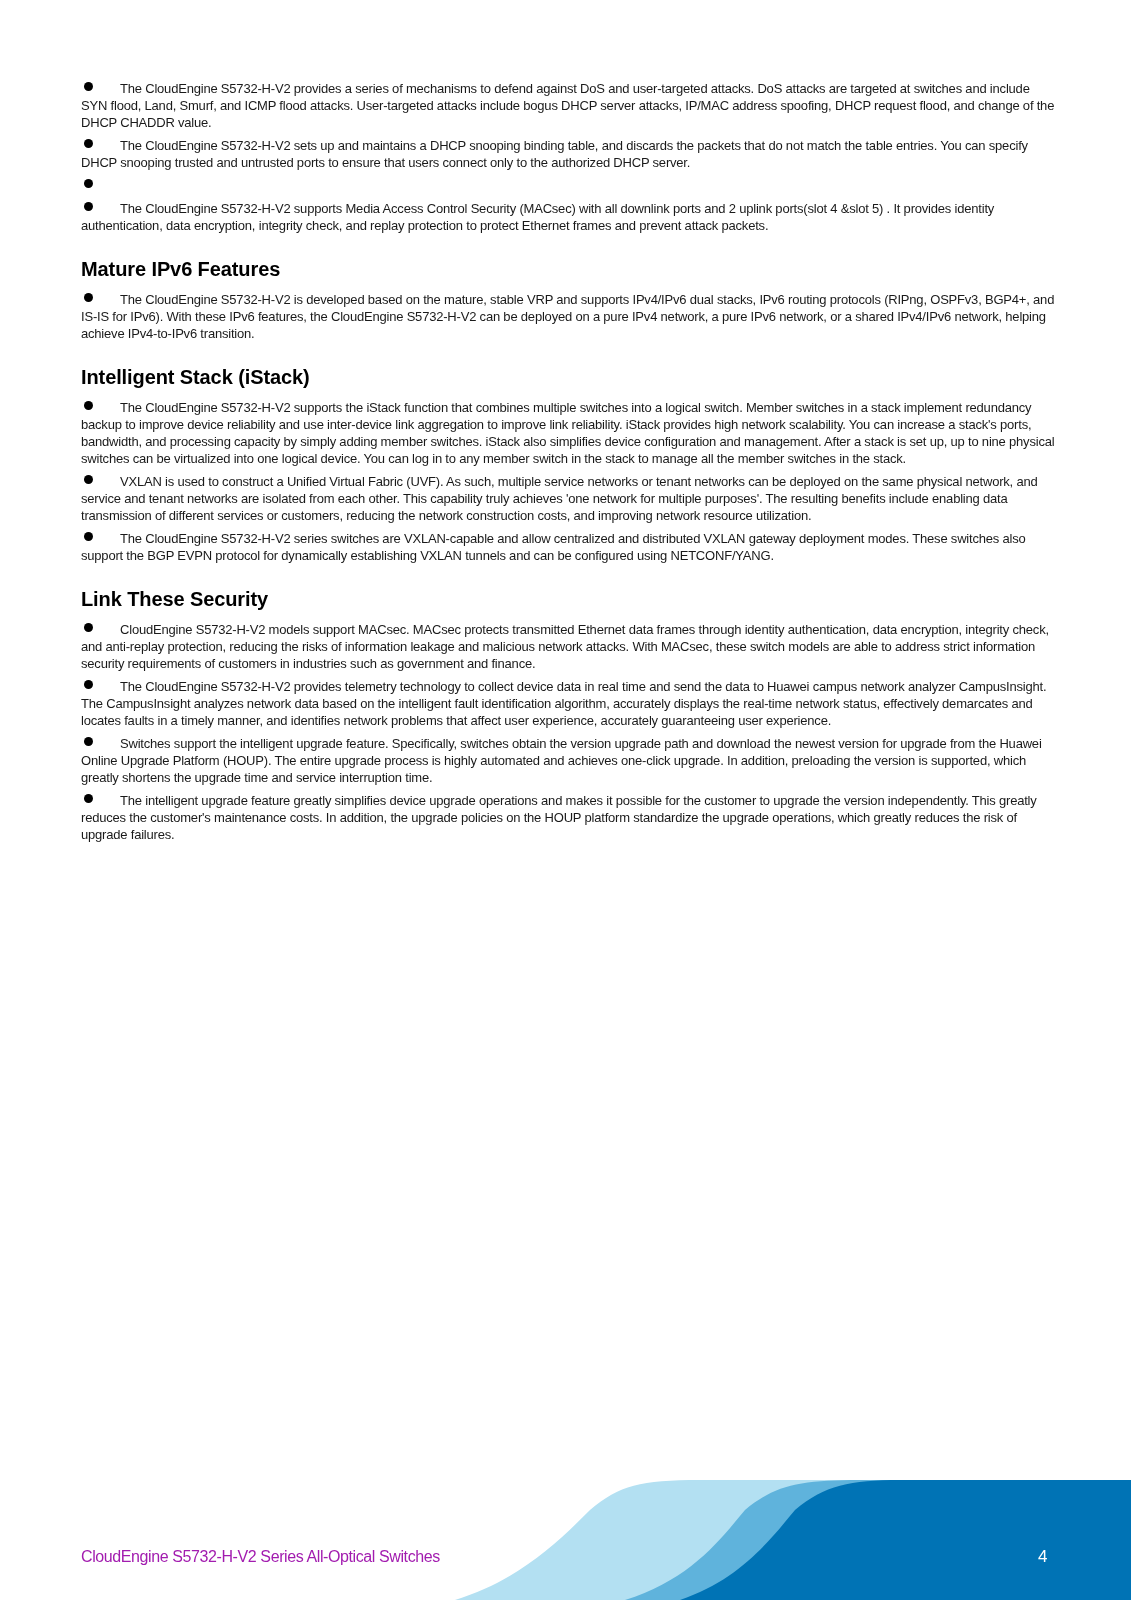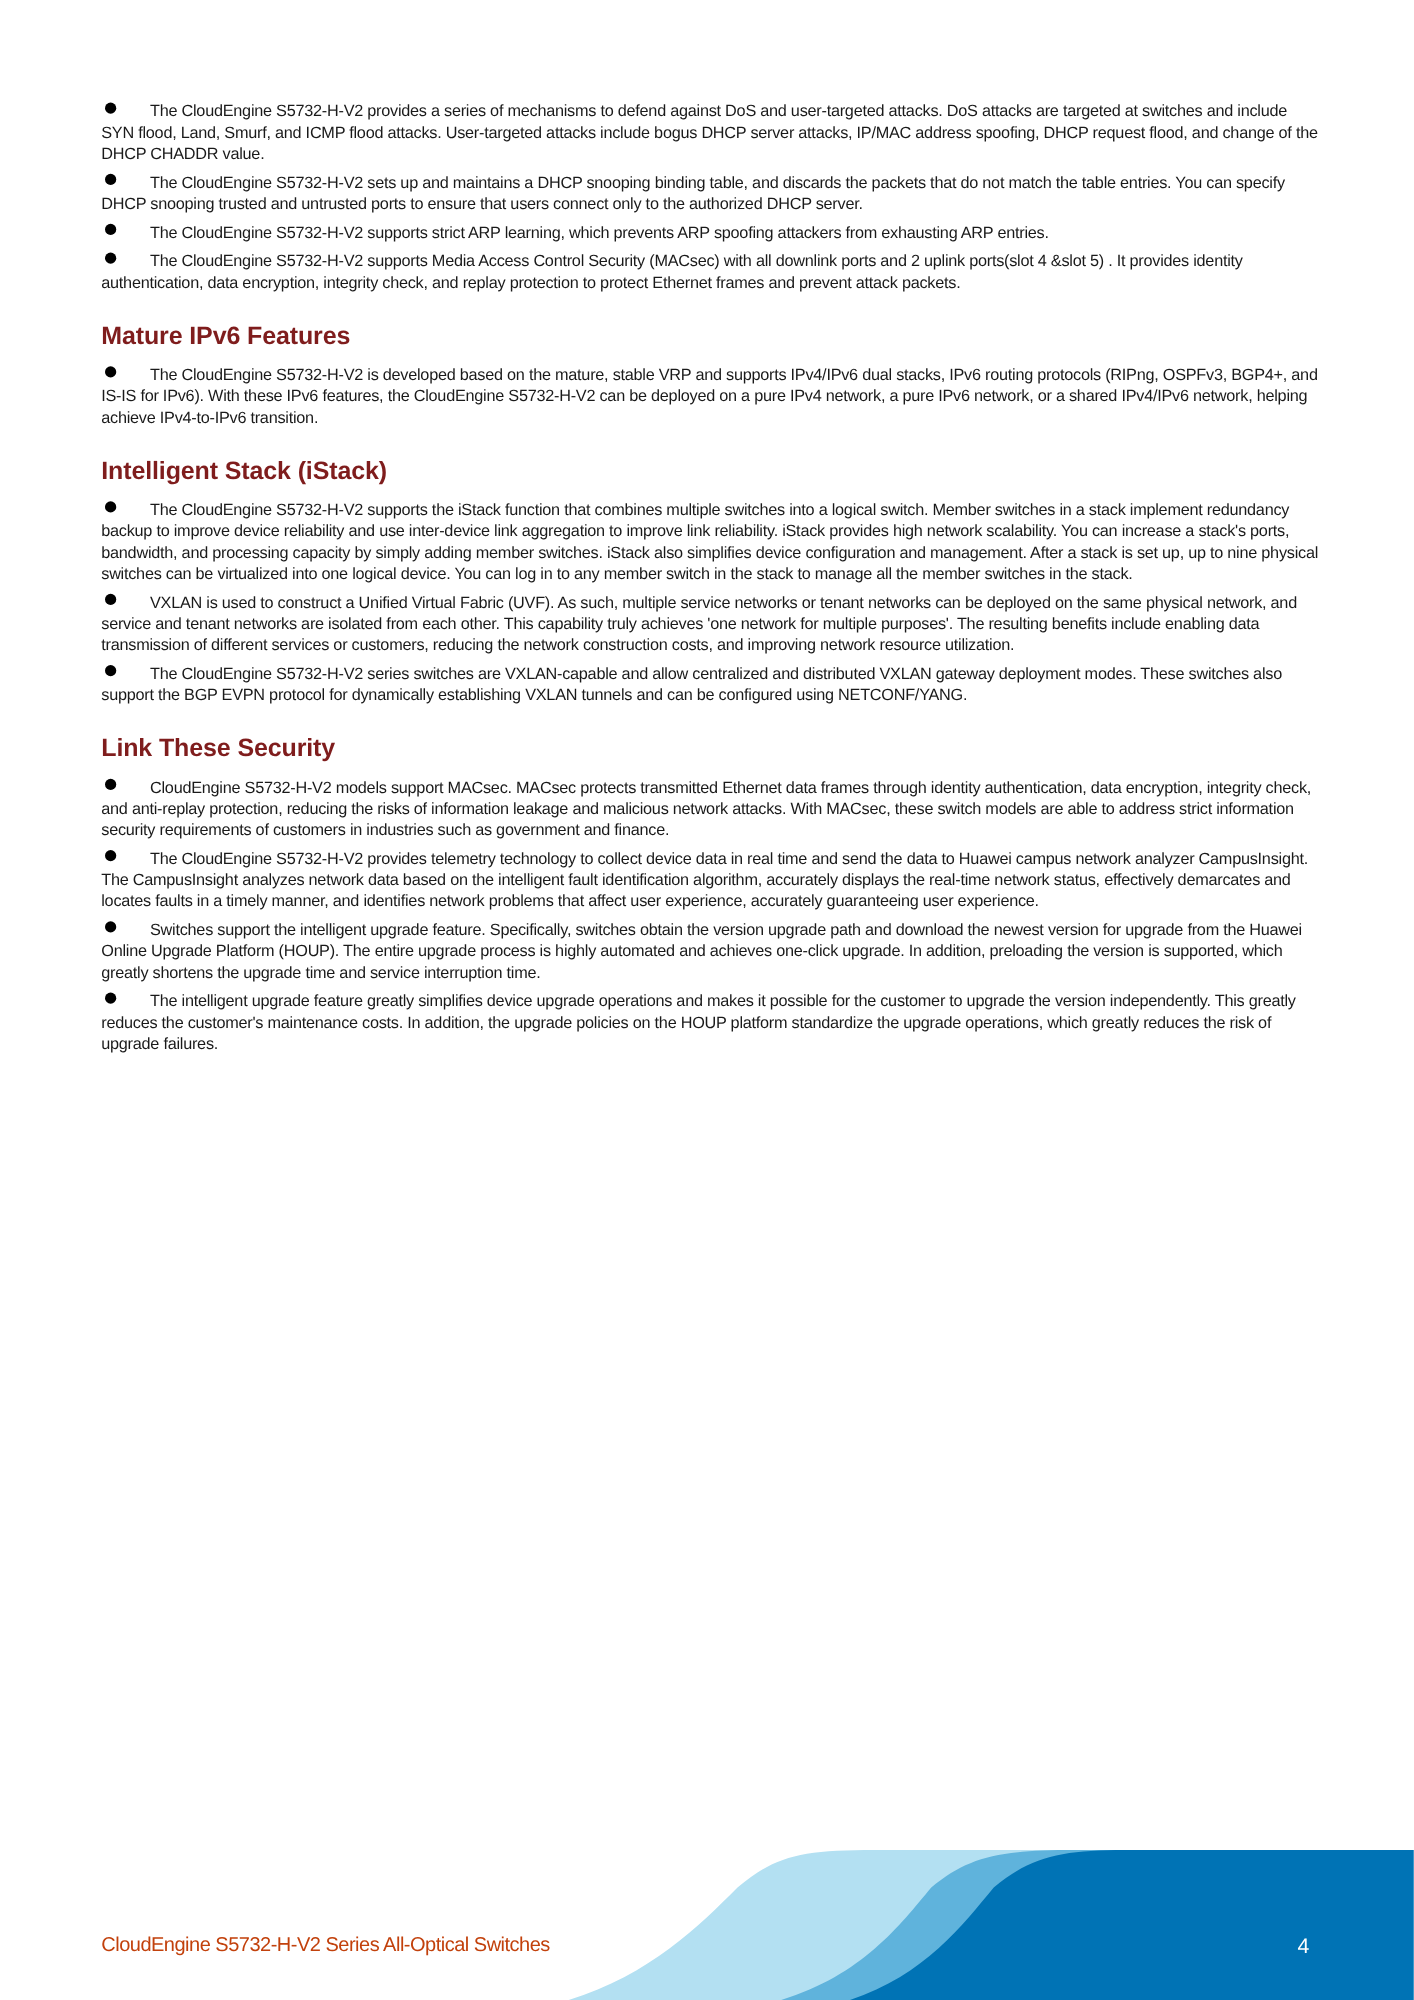--- a/index.html
+++ b/index.html
@@ -2,33 +2,33 @@
 <html><head>
 <meta charset="utf-8">
 <style>
   html, body { margin: 0; padding: 0; background: #ffffff; }
   body { width: 1131px; height: 1600px; position: relative; overflow: hidden;
          font-family: "Liberation Sans", sans-serif; color: #1a1a1a; }
   .content { position: absolute; left: 81px; top: 80px; width: 975px; }
   .para { font-size: 13px; line-height: 17px; margin: 0 0 6px 0; letter-spacing: -0.2px; }
   .bullet-dot { display: inline-block; width: 9px; height: 9px; border-radius: 50%;
                 background: #000; margin-right: 27px; vertical-align: 2px; margin-left: 3px; }
-  .heading { color: #7f1d1d; font-weight: bold; font-size: 20px; margin: 24px 0 10px 0; letter-spacing: -0.1px; }
+  .heading { color: #000000; font-weight: bold; font-size: 20px; margin: 24px 0 10px 0; letter-spacing: -0.1px; }
   .footer { position: absolute; left: 0; top: 1480px; width: 1131px; height: 120px; }
-  .footer-title { position: absolute; left: 81px; top: 1548px; font-size: 16px; color: #c2410c; letter-spacing: -0.4px; }
+  .footer-title { position: absolute; left: 81px; top: 1548px; font-size: 16px; color: #a21caf; letter-spacing: -0.4px; }
   .page-num { position: absolute; left: 1038px; top: 1547px; font-size: 17px; color: #ffffff; }
 </style>
 </head>
 <body>
 
 <div class="content" id="content">
     <div>
       <p class="para"><span class="bullet-dot"></span><span>The CloudEngine S5732-H-V2 provides a series of mechanisms to defend against DoS and user-targeted attacks. DoS attacks are targeted at switches and include SYN flood, Land, Smurf, and ICMP flood attacks. User-targeted attacks include bogus DHCP server attacks, IP/MAC address spoofing, DHCP request flood, and change of the DHCP CHADDR value.</span></p>
       <p class="para"><span class="bullet-dot"></span><span>The CloudEngine S5732-H-V2 sets up and maintains a DHCP snooping binding table, and discards the packets that do not match the table entries. You can specify DHCP snooping trusted and untrusted ports to ensure that users connect only to the authorized DHCP server.</span></p>
-      <p class="para"><span class="bullet-dot"></span><span>The CloudEngine S5732-H-V2 supports strict ARP learning, which prevents ARP spoofing attackers from exhausting ARP entries.</span></p>
+      <p class="para"><span class="bullet-dot"></span></p>
       <p class="para"><span class="bullet-dot"></span><span>The CloudEngine S5732-H-V2 supports Media Access Control Security (MACsec) with all downlink ports and 2 uplink ports(slot 4 &amp;slot 5) . It provides identity authentication, data encryption, integrity check, and replay protection to protect Ethernet frames and prevent attack packets.</span></p>
     </div>
     <div>
       <div class="heading">Mature IPv6 Features</div>
       <p class="para"><span class="bullet-dot"></span><span>The CloudEngine S5732-H-V2 is developed based on the mature, stable VRP and supports IPv4/IPv6 dual stacks, IPv6 routing protocols (RIPng, OSPFv3, BGP4+, and IS-IS for IPv6). With these IPv6 features, the CloudEngine S5732-H-V2 can be deployed on a pure IPv4 network, a pure IPv6 network, or a shared IPv4/IPv6 network, helping achieve IPv4-to-IPv6 transition.</span></p>
     </div>
     <div>
       <div class="heading">Intelligent Stack (iStack)</div>
       <p class="para"><span class="bullet-dot"></span><span>The CloudEngine S5732-H-V2 supports the iStack function that combines multiple switches into a logical switch. Member switches in a stack implement redundancy backup to improve device reliability and use inter-device link aggregation to improve link reliability. iStack provides high network scalability. You can increase a stack's ports, bandwidth, and processing capacity by simply adding member switches. iStack also simplifies device configuration and management. After a stack is set up, up to nine physical switches can be virtualized into one logical device. You can log in to any member switch in the stack to manage all the member switches in the stack.</span></p>
     </div>

